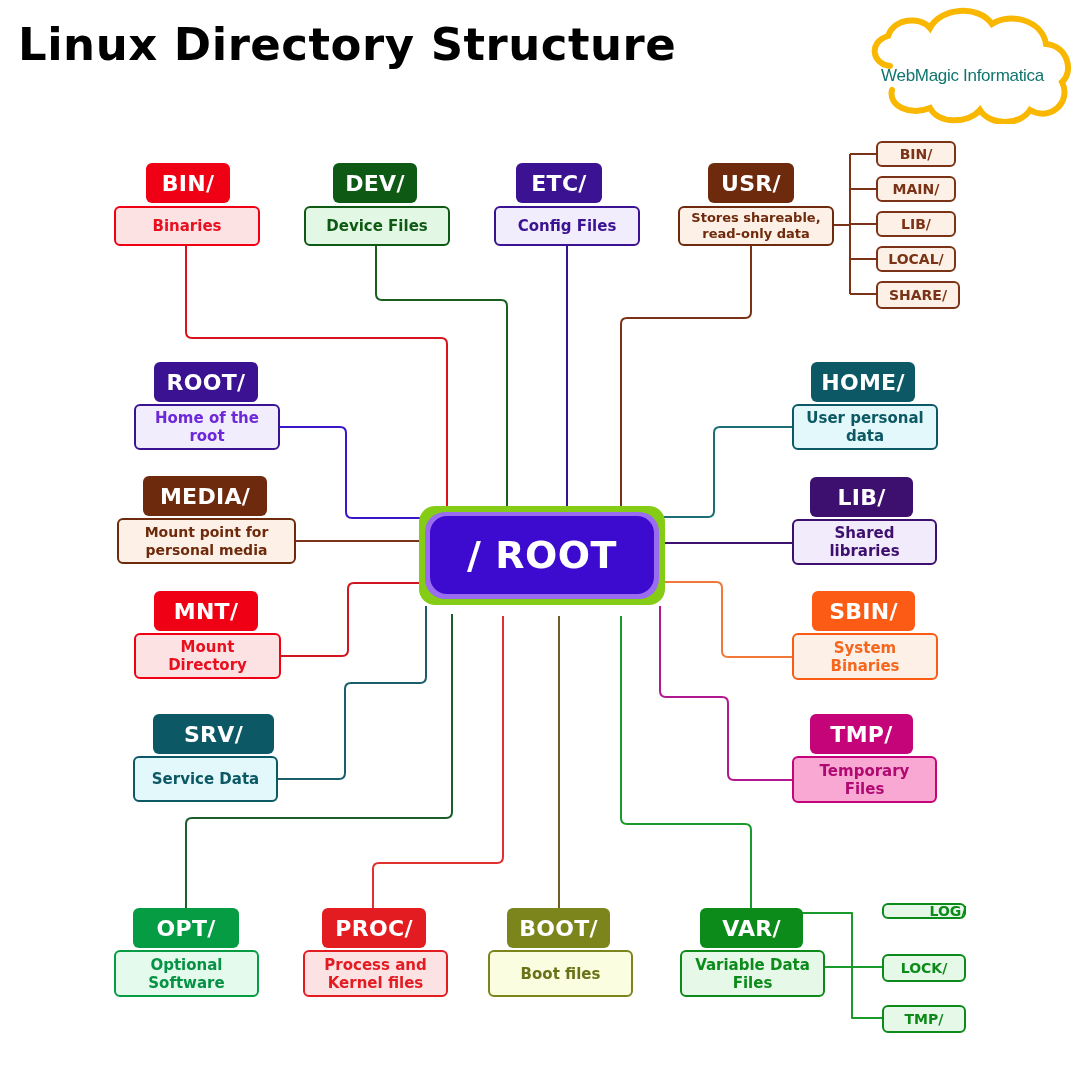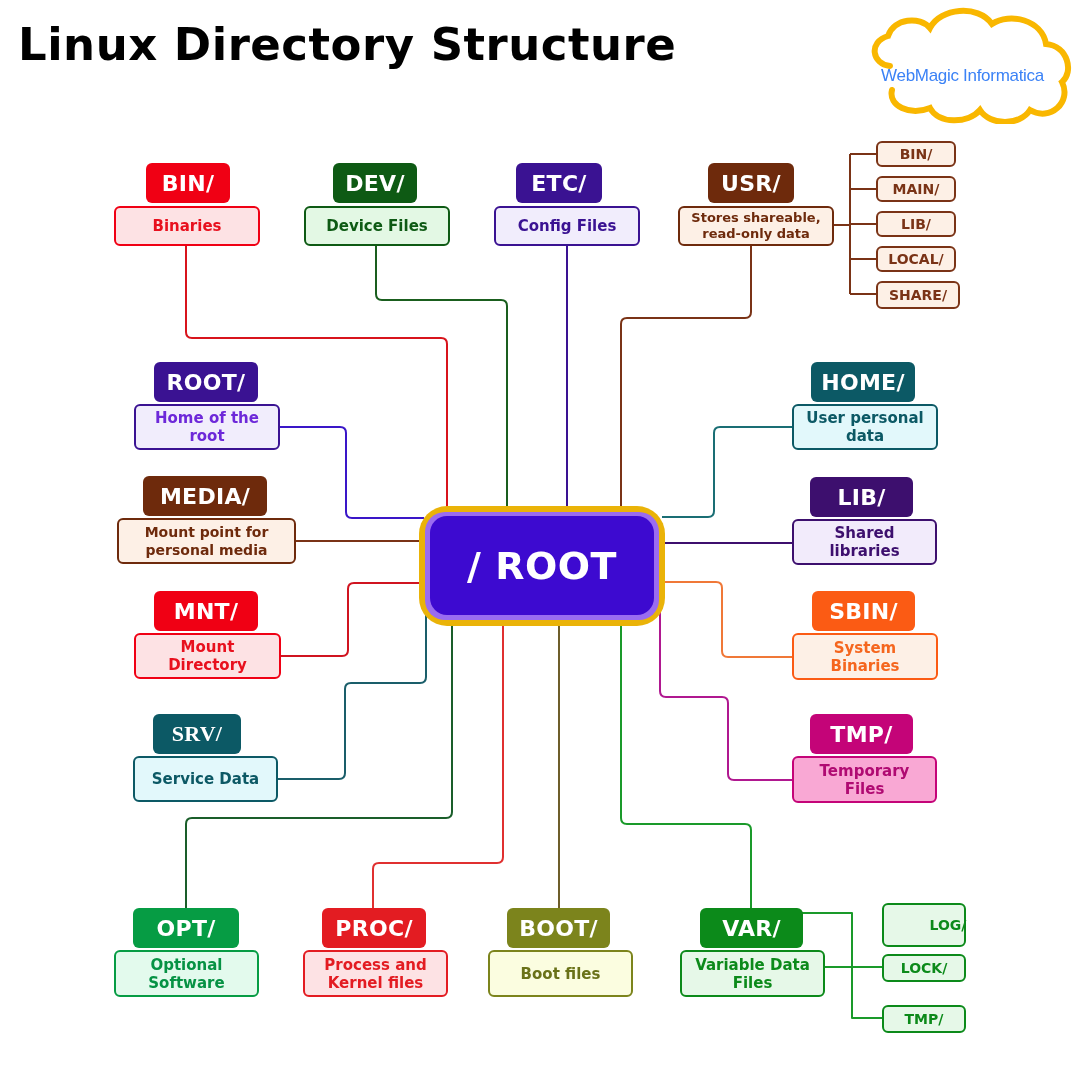--- a/index.html
+++ b/index.html
@@ -1,27 +1,27 @@
 <!DOCTYPE html>
 <html><head>
   <meta charset="utf-8">
   <style>
     * { box-sizing: border-box; margin: 0; padding: 0; }
     html, body { width: 1080px; height: 1080px; background: #ffffff; overflow: hidden; }
     body { position: relative; font-family: "DejaVu Sans", sans-serif; }
     .title { position: absolute; left: 18px; top: 18px; font-family: "DejaVu Sans", sans-serif; font-weight: bold; font-size: 45px; letter-spacing: 0.5px; color: #000; }
     .logo { position: absolute; left: 850px; top: 6px; width: 225px; height: 118px; }
     .logo svg { position: absolute; left: 0; top: 0; }
-    .logo-text { position: absolute; left: 10px; top: 60px; width: 205px; text-align: center; font-family: "Liberation Sans", sans-serif; font-size: 17px; color: #3b82f6; letter-spacing: -0.3px; }
+    .logo-text { position: absolute; left: 10px; top: 60px; width: 205px; text-align: center; font-family: "Liberation Sans", sans-serif; font-size: 17px; color: #0f766e; letter-spacing: -0.3px; }
     svg.wires { position: absolute; left: 0; top: 0; }
     .node { position: absolute; }
     .tag { position: absolute; border-radius: 6px; color: #fff; font-weight: bold; font-family: "DejaVu Sans", sans-serif; font-size: 22px; display: flex; align-items: center; justify-content: center; letter-spacing: 0.3px; }
     .desc { position: absolute; border: 2px solid; border-radius: 6px; font-weight: bold; font-family: "DejaVu Sans", sans-serif; font-size: 15px; line-height: 18px; display: flex; align-items: center; justify-content: center; text-align: center; white-space: pre-line; }
     .sub { position: absolute; border: 2px solid; border-radius: 6px; font-weight: bold; font-family: "DejaVu Sans", sans-serif; font-size: 14px; display: flex; align-items: center; justify-content: center; }
-    .center-outer { position: absolute; left: 419px; top: 506px; width: 246px; height: 120px; border-radius: 28px; background: #eab308; }
+    .center-outer { position: absolute; left: 419px; top: 506px; width: 246px; height: 99px; border-radius: 16px; background: #84cc16; }
     .center-mid { position: absolute; left: 6px; top: 6px; right: 6px; bottom: 6px; border-radius: 20px; background: #9a6cf0; }
     .center-inner { position: absolute; left: 5px; top: 4px; right: 5px; bottom: 5px; border-radius: 17px; background: #3d0ad0; display: flex; align-items: center; justify-content: center; color: #fff; font-family: "DejaVu Sans", sans-serif; font-weight: bold; font-size: 38px; letter-spacing: 0.5px; }
   </style>
 </head>
 <body>
 
 <div class="title">Linux Directory Structure</div>
 
 <div class="logo">
   <svg width="225" height="118" viewBox="0 0 225 118">
@@ -110,21 +110,21 @@
 personal media</div>
       <div class="tag" style="background: rgb(110, 42, 12); left: 143px; top: 476px; width: 124px; height: 40px;">MEDIA/</div>
     </div>
     <div class="node">
       <div class="desc" style="background: rgb(253, 226, 228); border-color: rgb(240, 0, 20); color: rgb(232, 16, 30); left: 134px; top: 633px; width: 147px; height: 46px;">Mount
 Directory</div>
       <div class="tag" style="background: rgb(240, 0, 20); left: 154px; top: 591px; width: 104px; height: 40px;">MNT/</div>
     </div>
     <div class="node">
       <div class="desc" style="background: rgb(226, 248, 251); border-color: rgb(12, 89, 101); color: rgb(12, 89, 101); left: 133px; top: 756px; width: 145px; height: 46px;">Service Data</div>
-      <div class="tag" style="background: rgb(12, 89, 101); left: 153px; top: 714px; width: 88px; height: 40px; font-family: Liberation Serif, serif;">SRV/</div>
+      <div class="tag" style="background: rgb(12, 89, 101); left: 153px; top: 714px; width: 121px; height: 40px;">SRV/</div>
     </div>
     <div class="node">
       <div class="desc" style="background: rgb(226, 248, 251); border-color: rgb(12, 89, 101); color: rgb(12, 89, 101); left: 792px; top: 404px; width: 146px; height: 46px;">User personal
 data</div>
       <div class="tag" style="background: rgb(12, 89, 101); left: 811px; top: 362px; width: 104px; height: 40px;">HOME/</div>
     </div>
     <div class="node">
       <div class="desc" style="background: rgb(242, 235, 251); border-color: rgb(61, 15, 110); color: rgb(61, 15, 110); left: 792px; top: 519px; width: 145px; height: 46px;">Shared
 libraries</div>
       <div class="tag" style="background: rgb(61, 15, 110); left: 810px; top: 477px; width: 103px; height: 40px;">LIB/</div>
@@ -162,21 +162,21 @@
 
 <div id="usr-subs">
     <div class="sub" style="background: rgb(253, 240, 230); border-color: rgb(122, 51, 22); color: rgb(122, 51, 22); left: 876px; top: 141px; width: 80px; height: 26px;">BIN/</div>
     <div class="sub" style="background: rgb(253, 240, 230); border-color: rgb(122, 51, 22); color: rgb(122, 51, 22); left: 876px; top: 176px; width: 80px; height: 26px;">MAIN/</div>
     <div class="sub" style="background: rgb(253, 240, 230); border-color: rgb(122, 51, 22); color: rgb(122, 51, 22); left: 876px; top: 211px; width: 80px; height: 26px;">LIB/</div>
     <div class="sub" style="background: rgb(253, 240, 230); border-color: rgb(122, 51, 22); color: rgb(122, 51, 22); left: 876px; top: 246px; width: 80px; height: 26px;">LOCAL/</div>
     <div class="sub" style="background: rgb(253, 240, 230); border-color: rgb(122, 51, 22); color: rgb(122, 51, 22); left: 876px; top: 281px; width: 84px; height: 28px;">SHARE/</div>
   </div>
 
 <div id="var-subs">
-    <div class="sub" style="background: rgb(230, 248, 232); border-color: rgb(12, 138, 26); color: rgb(12, 138, 26); left: 882px; top: 903px; width: 84px; height: 44px; padding-left: 48px;">LOG/</div>
+    <div class="sub" style="background: rgb(230, 248, 232); border-color: rgb(12, 138, 26); color: rgb(12, 138, 26); left: 882px; top: 903px; width: 84px; height: 16px; padding-left: 48px;">LOG/</div>
     <div class="sub" style="background: rgb(230, 248, 232); border-color: rgb(12, 138, 26); color: rgb(12, 138, 26); left: 882px; top: 954px; width: 84px; height: 28px;">LOCK/</div>
     <div class="sub" style="background: rgb(230, 248, 232); border-color: rgb(12, 138, 26); color: rgb(12, 138, 26); left: 882px; top: 1005px; width: 84px; height: 28px;">TMP/</div>
   </div>
 
 <div class="center-outer">
   <div class="center-mid">
     <div class="center-inner">/ ROOT</div>
   </div>
 </div>
 

